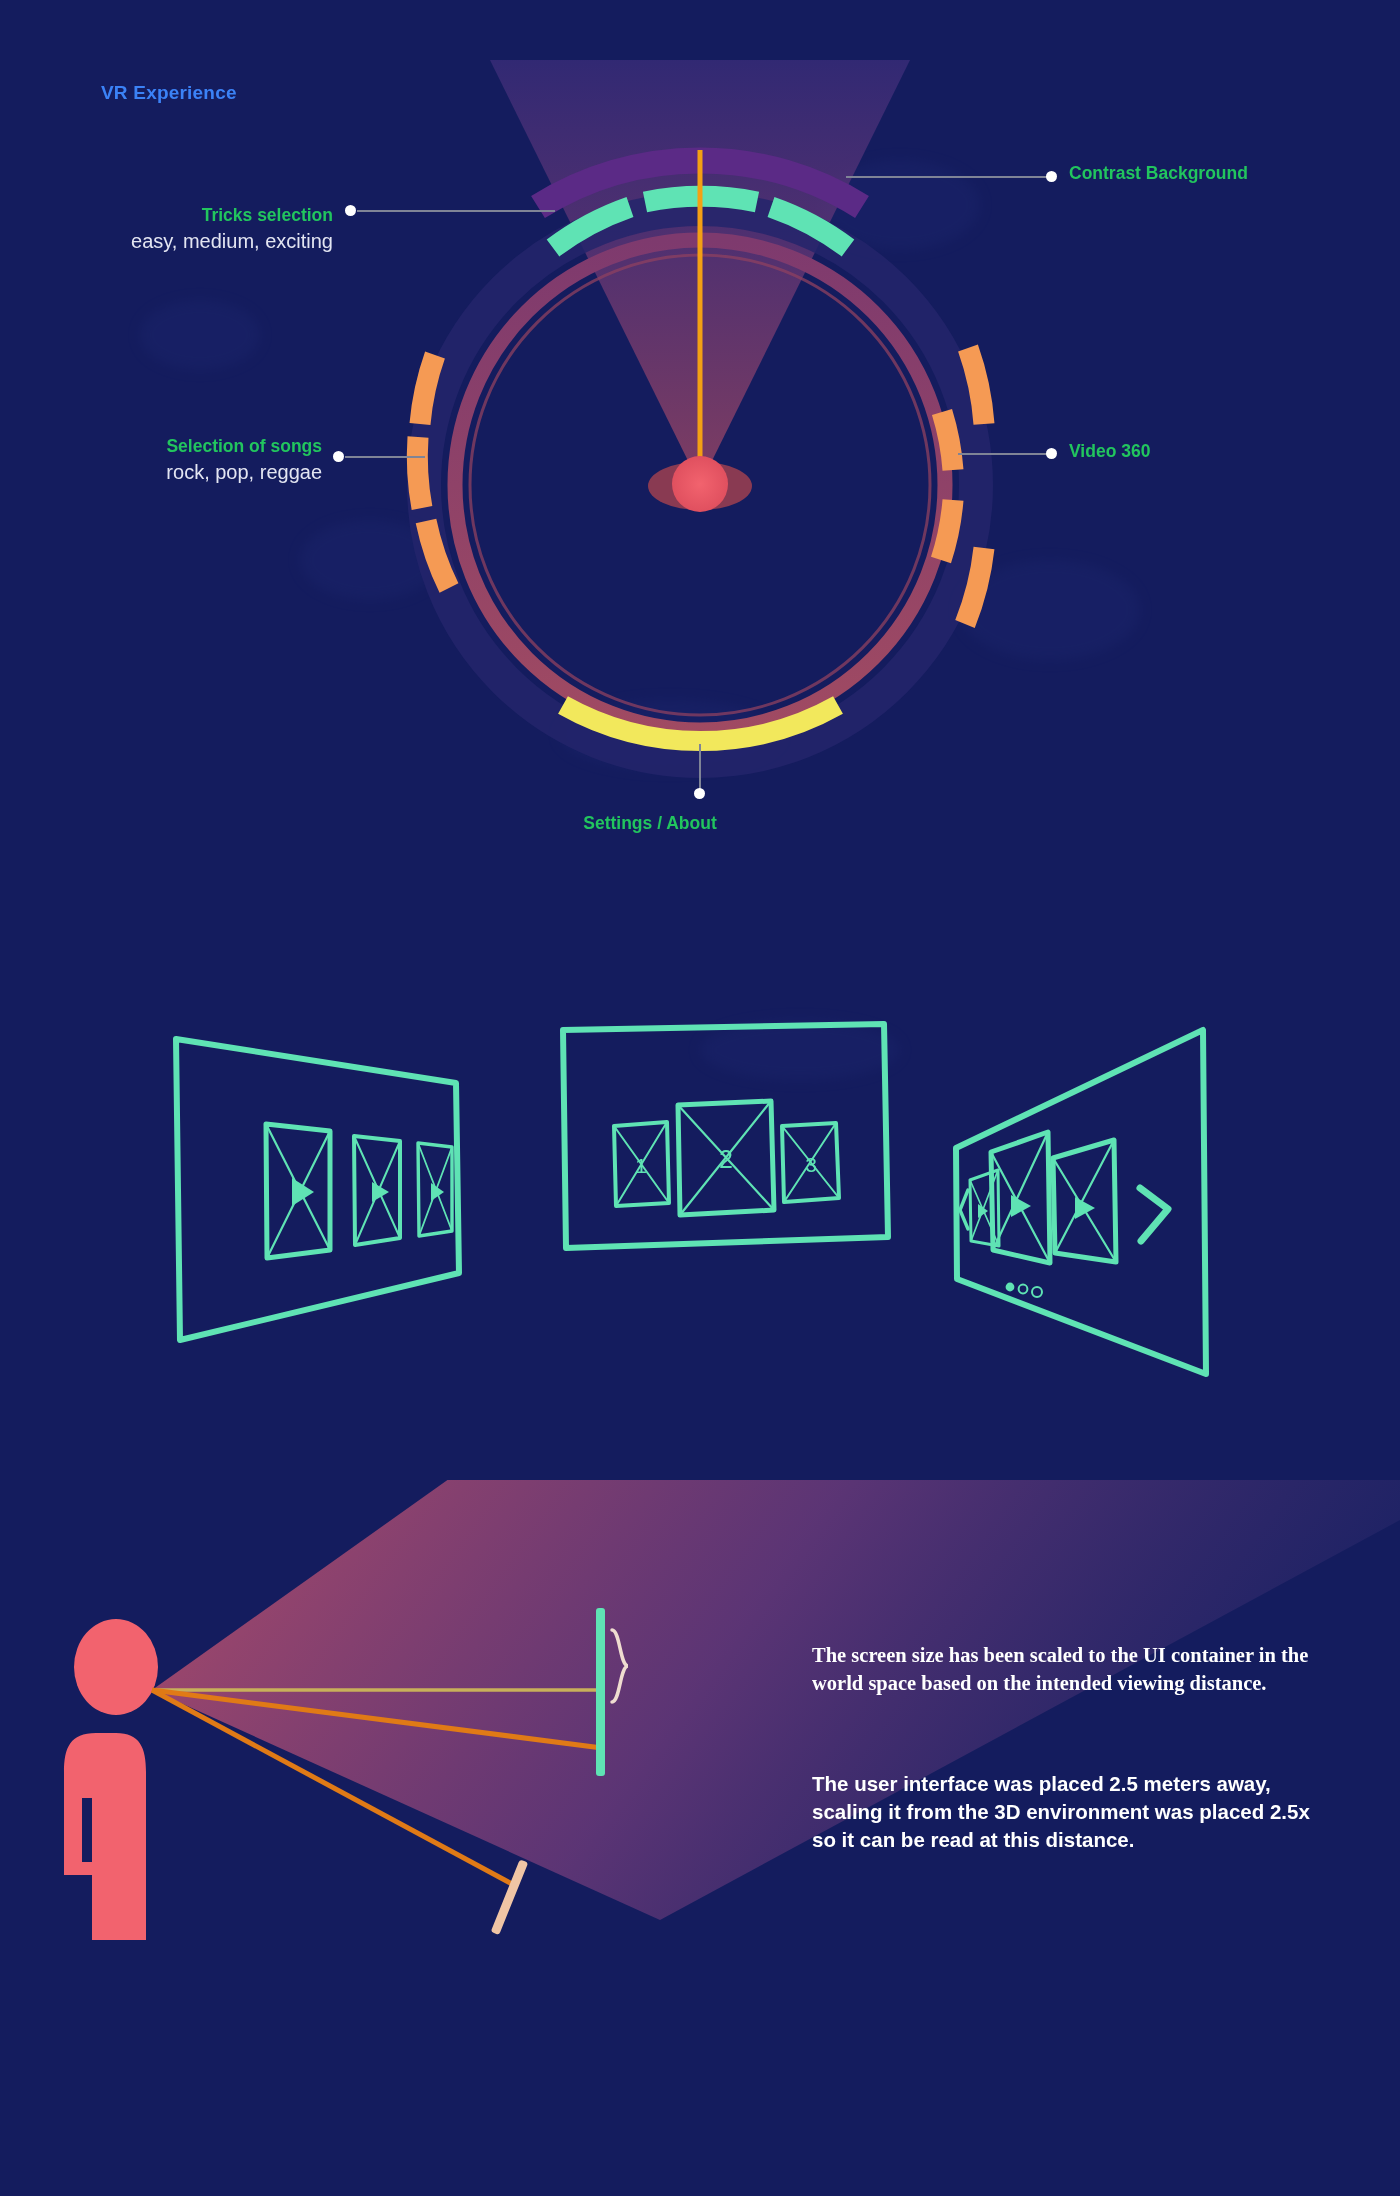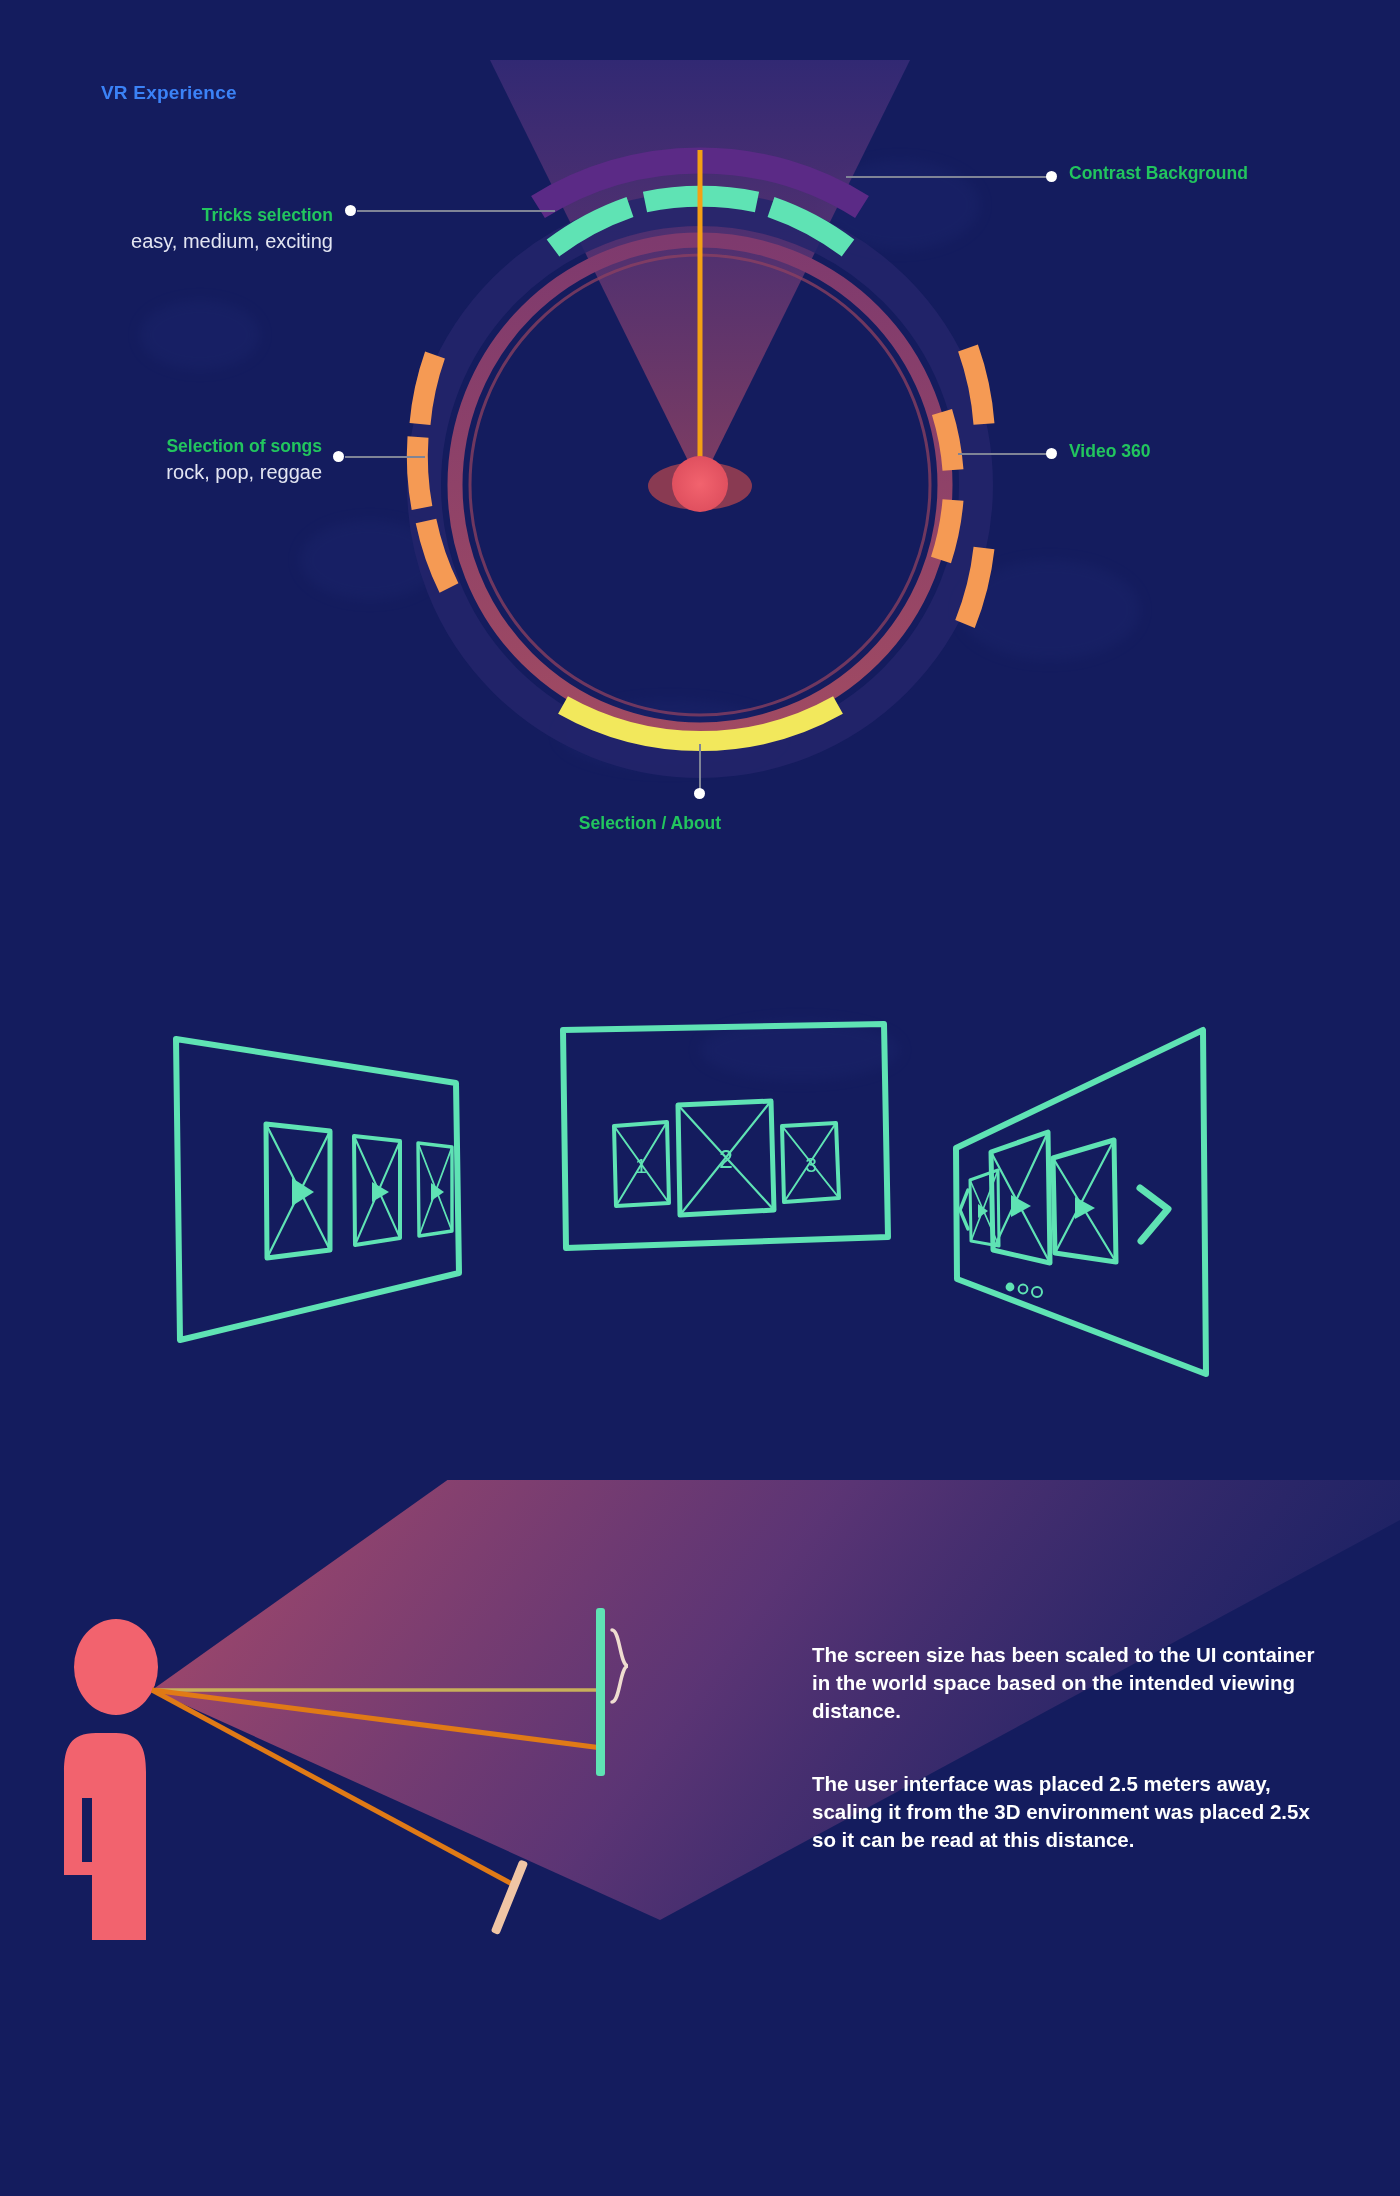--- a/index.html
+++ b/index.html
@@ -47,21 +47,21 @@
   #sketches{position:absolute;left:0;top:1010px;width:1400px;height:380px;}
 
   
   #distance{position:absolute;left:0;top:1480px;width:1400px;height:560px;}
 
   .para{
     position:absolute;
     font-size:20.5px;font-weight:700;line-height:1.37;color:#ffffff;
     width:520px;
   }
-  #para1{left:812px;top:1641px;}
+  #para1{left:812px;top:1641px;font-family:Liberation Serif, serif;}
   #para2{left:812px;top:1770px;}
 </style>
 </head>
 <body>
 
 <div class="page">
 
   <div class="tex" style="left:820px;top:160px;width:160px;height:90px;"></div>
   <div class="tex" style="left:300px;top:520px;width:140px;height:80px;"></div>
   <div class="tex" style="left:960px;top:560px;width:180px;height:100px;"></div>
@@ -159,21 +159,21 @@
 
     <div class="callout right" id="c-contrast">
       <div class="ttl">Contrast Background</div>
     </div>
 
     <div class="callout right" id="c-video">
       <div class="ttl">Video 360</div>
     </div>
 
     <div class="callout center" id="c-settings">
-      <div class="ttl">Selection / About</div>
+      <div class="ttl">Settings / About</div>
     </div>
   </div>
 
   <div id="sketches">
     <svg width="1400" height="380" viewBox="0 0 1400 380">
       <g fill="none" stroke="#5fe3b4" stroke-linecap="round" stroke-linejoin="round">
 
         <g>
           <path d="M 176 29 L 456 73 L 459 263 L 180 330 Z" stroke-width="6"></path>
 

